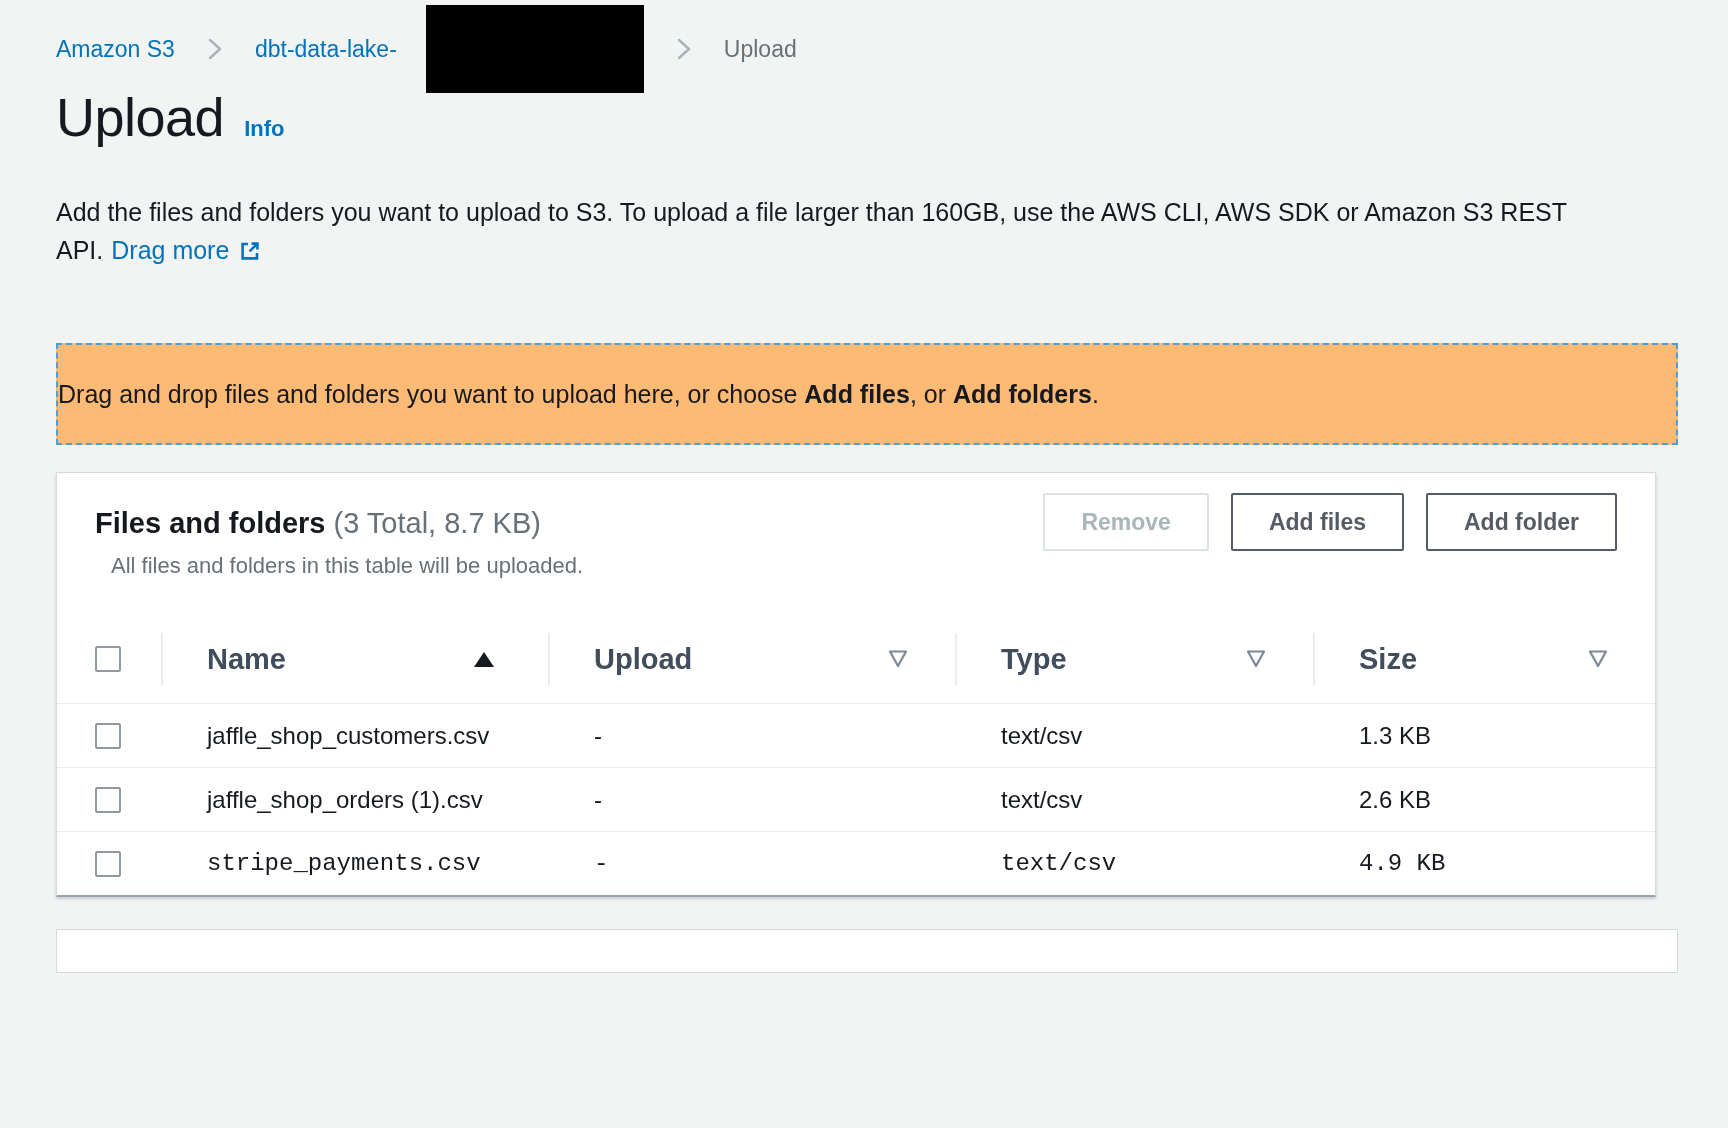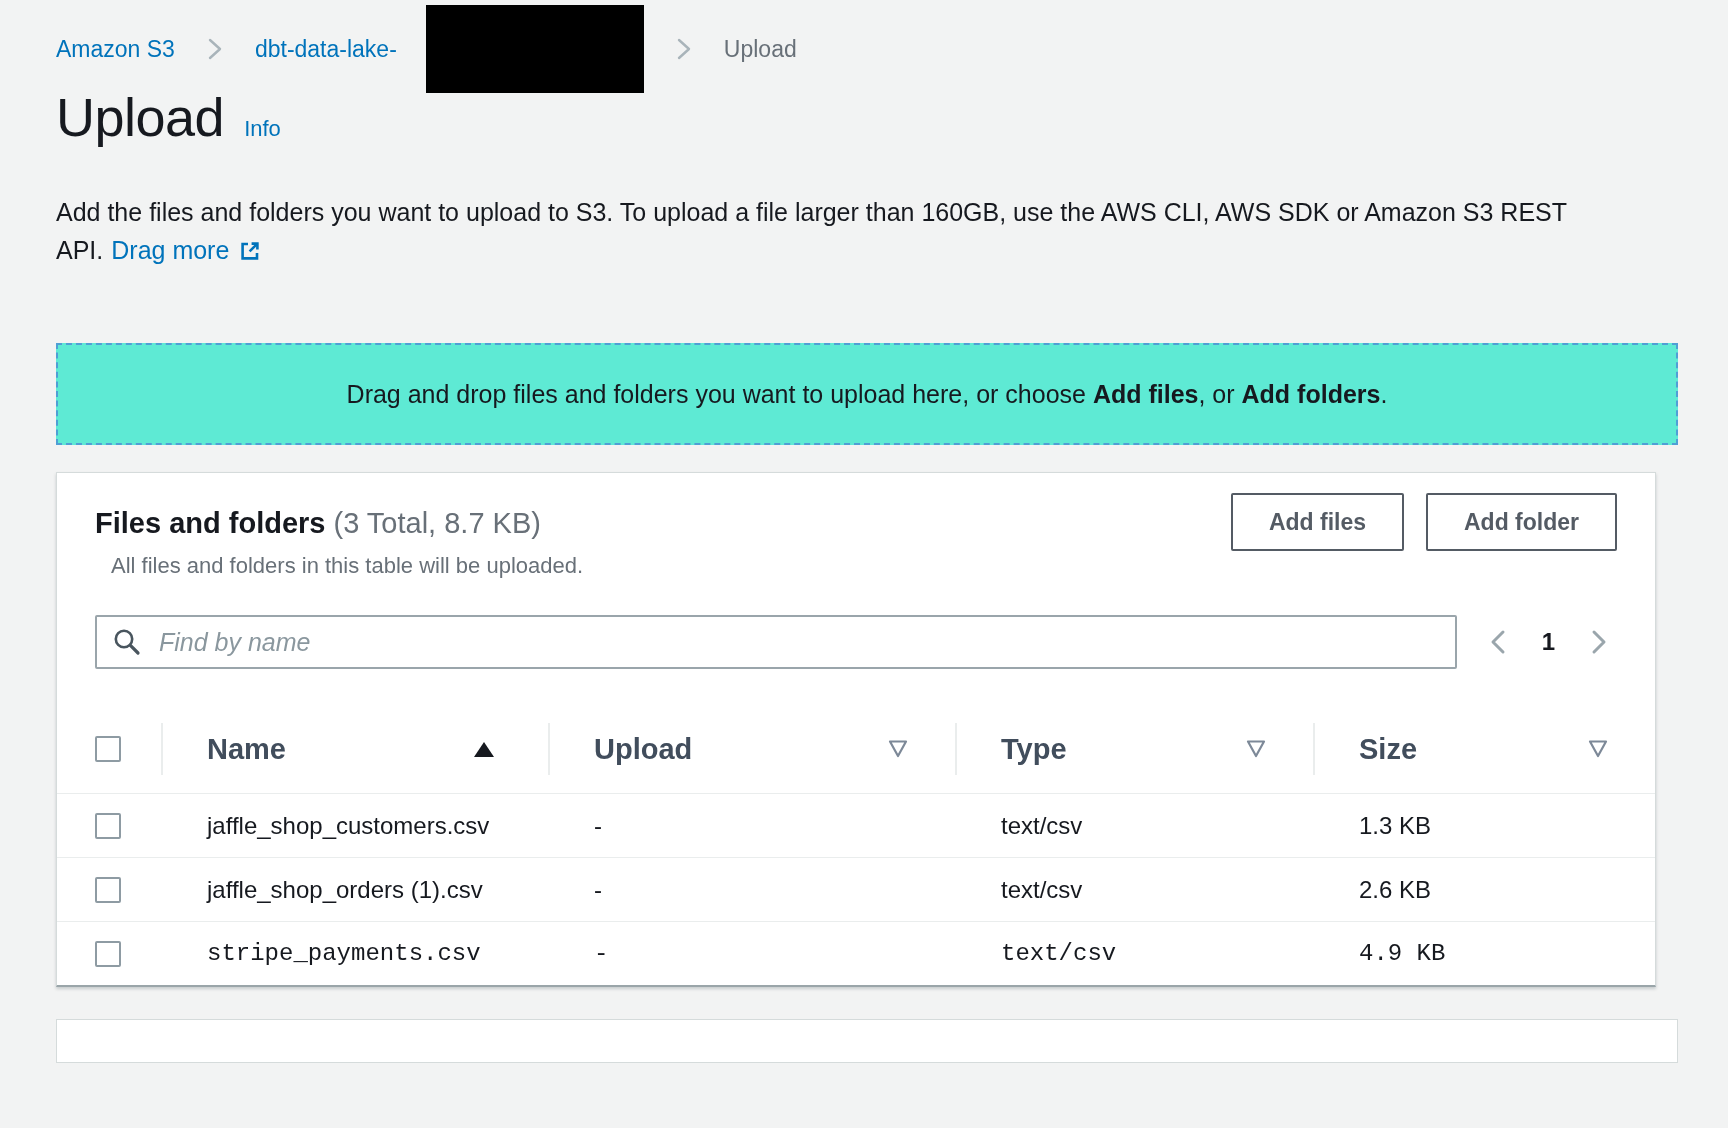--- a/index.html
+++ b/index.html
@@ -18,32 +18,32 @@
     font-size: 23px;
   }
   .breadcrumb a { color: #0073bb; text-decoration: none; cursor: pointer; }
   .crumb-current { color: #687078; }
   .crumb-chevron { flex: none; display: inline-flex; }
   .redaction-box { width: 218px; height: 88px; background: #000; flex: none; margin-left: -4px; }
 
   
   .title-row { display: flex; align-items: baseline; gap: 20px; margin: 24px 0 0 56px; }
   .page-title { font-size: 54px; font-weight: 500; margin: 0; line-height: 1.1; letter-spacing: -0.5px; }
-  .info-link { font-size: 22px; font-weight: 400; color: #0073bb; text-decoration: none; cursor: pointer; }
+  .info-link { font-size: 22px; font-weight: 700; color: #0073bb; text-decoration: none; cursor: pointer; }
 
   
   .description { margin: 46px 60px 0 56px; max-width: 1615px; font-size: 25px; line-height: 38px; }
   .learn-more { color: #0073bb; text-decoration: none; margin-left: 8px; cursor: pointer; }
   .ext-icon { display: inline-block; vertical-align: -4px; margin-left: 9px; }
 
   
   .dropzone {
     margin: 70px 0 0 56px; width: 1622px; height: 102px;
-    background: #5eead4; border: 2px dashed #4f9fd5;
-    display: flex; align-items: center; justify-content: center;
+    background: #fdba74; border: 2px dashed #4f9fd5;
+    display: flex; align-items: center; justify-content: flex-start;
     font-size: 25px;
   }
 
   
   .panel {
     margin: 27px 0 0 56px; width: 1600px;
     background: #fff;
     border: 1px solid #d5dbdb; border-bottom: 2px solid #9aa5a9;
     box-shadow: 0 2px 3px rgba(0, 28, 36, 0.18);
     padding: 20px 38px 0;
@@ -158,49 +158,26 @@
 
     <div class="panel-header">
       <div class="panel-titles">
         <h2 class="panel-title">
           <span>Files and folders</span>
           <span class="panel-counter">(3 Total, 8.7 KB)</span>
         </h2>
         <p class="panel-subtitle">All files and folders in this table will be uploaded.</p>
       </div>
       <div class="panel-actions">
+        <button class="btn btn-disabled" disabled="">Remove</button>
         <button class="btn">Add files</button>
         <button class="btn">Add folder</button>
       </div>
     </div>
 
-    <div class="search-row">
-      <div class="search-box">
-        <span class="search-glyph">
-          <svg width="30" height="30" viewBox="0 0 30 30" fill="none">
-            <circle cx="12" cy="12" r="8.2" stroke="#49555e" stroke-width="2.6"></circle>
-            <line x1="18.4" y1="18.4" x2="26" y2="26" stroke="#49555e" stroke-width="3.2" stroke-linecap="round"></line>
-          </svg>
-        </span>
-        <input type="text" placeholder="Find by name" style="">
-      </div>
-      <div class="pagination">
-        <button class="page-btn">
-          <svg width="16" height="26" viewBox="0 0 16 26">
-              <polyline points="13,3 3,13 13,23" fill="none" stroke="#9aa6ac" stroke-width="3" stroke-linecap="round" stroke-linejoin="round"></polyline>
-            </svg>
-        </button>
-        <span class="page-number">1</span>
-        <button class="page-btn">
-          <svg width="16" height="26" viewBox="0 0 16 26">
-              <polyline points="3,3 13,13 3,23" fill="none" stroke="#9aa6ac" stroke-width="3" stroke-linecap="round" stroke-linejoin="round"></polyline>
-            </svg>
-        </button>
-      </div>
-    </div>
 
     <div class="table">
       <div class="thead">
         <div class="th th-check">
           <span class="checkbox"></span>
         </div>
         <div class="th">
           <span>Name</span>
           <span class="sort-asc"></span>
         </div>

